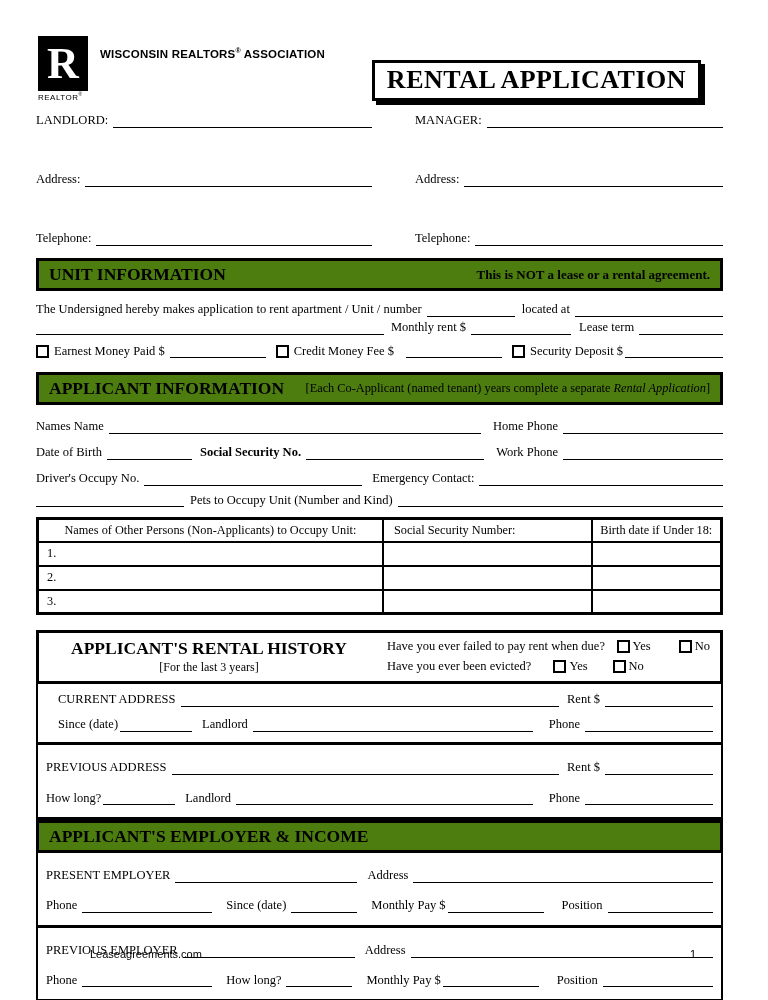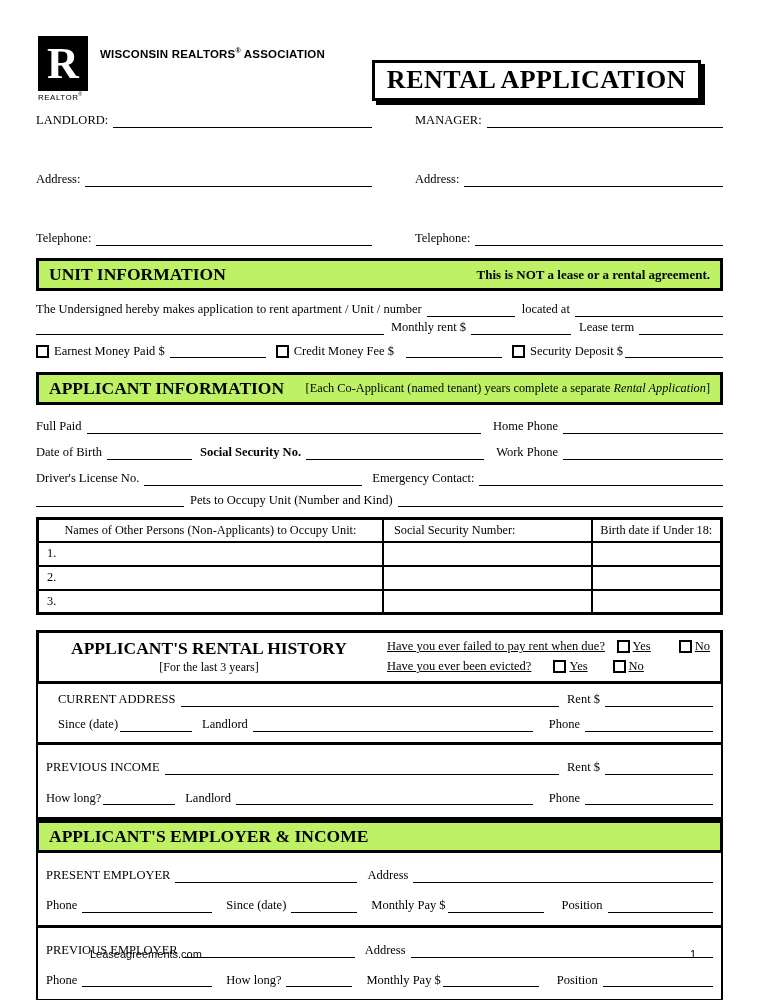--- a/index.html
+++ b/index.html
@@ -37,21 +37,21 @@
   .frow .t { white-space: nowrap; line-height: 1.1; }
   .ln { border-bottom: 1.5px solid #000; height: 12px; margin-left: 5px; }
   .ln.grow { flex: 1 1 auto; }
 
   
   .contact { display: grid; grid-template-columns: 336px 1fr; column-gap: 28px; row-gap: 6px; gap: 43px; }
   .contact .frow { height: 16px; }
 
   
   .bar {
-    border: 3px solid #000; background: #bef264;
+    border: 3px solid #000; background: #4d7c0f;
     display: flex; align-items: center; justify-content: space-between;
     padding: 3px 10px;
   }
   .bar .big { font-weight: bold; font-size: 17.5px; white-space: nowrap; }
   .bar .right-bold { font-weight: bold; font-size: 13px; white-space: nowrap; }
   .bar .right-note { font-size: 12.3px; white-space: nowrap; }
 
   
   .cb {
     display: inline-block; width: 13px; height: 13px;
@@ -67,21 +67,21 @@
   .c1 { width: 50.5%; text-align: center; }
   .c2 { width: 30.5%; text-align: left; padding-left: 10px; }
   .c3 { width: 19%; text-align: center; }
 
   
   .rh-bar { border: 3px solid #000; display: flex; padding: 5px 10px 6px 10px; }
   .rh-left { width: 320px; text-align: center; }
   .rh-left .big { font-weight: bold; font-size: 17.5px; white-space: nowrap; }
   .rh-left .sub { font-size: 12px; margin-top: 1px; }
   .rh-right { flex: 1; padding-left: 18px; display: flex; flex-direction: column; justify-content: center; gap: 5px; font-size: 12.5px; }
-  .qrow { display: flex; align-items: center; text-decoration: underline; }
+  .qrow { display: flex; align-items: center; }
   .yn { display: flex; align-items: center; white-space: nowrap; }
   .yn .cb { margin-right: 3px; }
 
   .subsec { border-left: 2px solid #000; border-right: 2px solid #000; border-bottom: 3px solid #000; padding: 9px 8px 10px 20px; }
   .subsec .frow + .frow { margin-top: 11px; }
   .subsec.tall { padding: 16px 8px 12px 8px; }
 
   
   .footer {
     position: absolute; left: 90px; right: 72px; top: 948px;
@@ -172,35 +172,35 @@
       <span class="ln" style="width:98px; margin-left:2px;"></span>
     </span>
   </div>
 
   <div class="bar mt14">
     <span class="big">APPLICANT INFORMATION</span>
     <span class="right-note"><span>[Each Co-Applicant (named tenant) years complete a separate </span><i>Rental Application</i><span>]</span></span>
   </div>
 
   <div class="frow mt15">
-    <span class="t">Full Paid</span>
+    <span class="t">Names Name</span>
     <span class="ln grow"></span>
     <span class="t" style="margin-left:12px;">Home Phone</span>
     <span class="ln" style="width:160px;"></span>
   </div>
   <div class="frow mt12">
     <span class="t">Date of Birth</span>
     <span class="ln" style="width:85px;"></span>
     <span class="t" style="margin-left:8px;font-weight:bold;">Social Security No.</span>
     <span class="ln grow"></span>
     <span class="t" style="margin-left:12px;">Work Phone</span>
     <span class="ln" style="width:160px;"></span>
   </div>
   <div class="frow mt12">
-    <span class="t">Driver's License No.</span>
+    <span class="t">Driver's Occupy No.</span>
     <span class="ln" style="width:218px;"></span>
     <span class="t" style="margin-left:10px;">Emergency Contact:</span>
     <span class="ln grow"></span>
   </div>
   <div class="frow mt8">
     <span class="ln" style="width:148px; margin-left:0;"></span>
     <span class="t" style="margin-left:6px;">Pets to Occupy Unit (Number and Kind)</span>
     <span class="ln grow"></span>
   </div>
 
@@ -273,21 +273,21 @@
       <span class="ln" style="width:72px; margin-left:2px;"></span>
       <span class="t" style="margin-left:10px;">Landlord</span>
       <span class="ln grow"></span>
       <span class="t" style="margin-left:16px;">Phone</span>
       <span class="ln" style="width:128px;"></span>
     </div>
   </div>
 
   <div class="subsec tall">
     <div class="frow">
-      <span class="t">PREVIOUS INCOME</span>
+      <span class="t">PREVIOUS ADDRESS</span>
       <span class="ln grow"></span>
       <span class="t" style="margin-left:8px;">Rent $</span>
       <span class="ln" style="width:108px;"></span>
     </div>
     <div class="frow" style="margin-top:17px;">
       <span class="t">How long?</span>
       <span class="ln" style="width:72px; margin-left:2px;"></span>
       <span class="t" style="margin-left:10px;">Landlord</span>
       <span class="ln grow"></span>
       <span class="t" style="margin-left:16px;">Phone</span>

